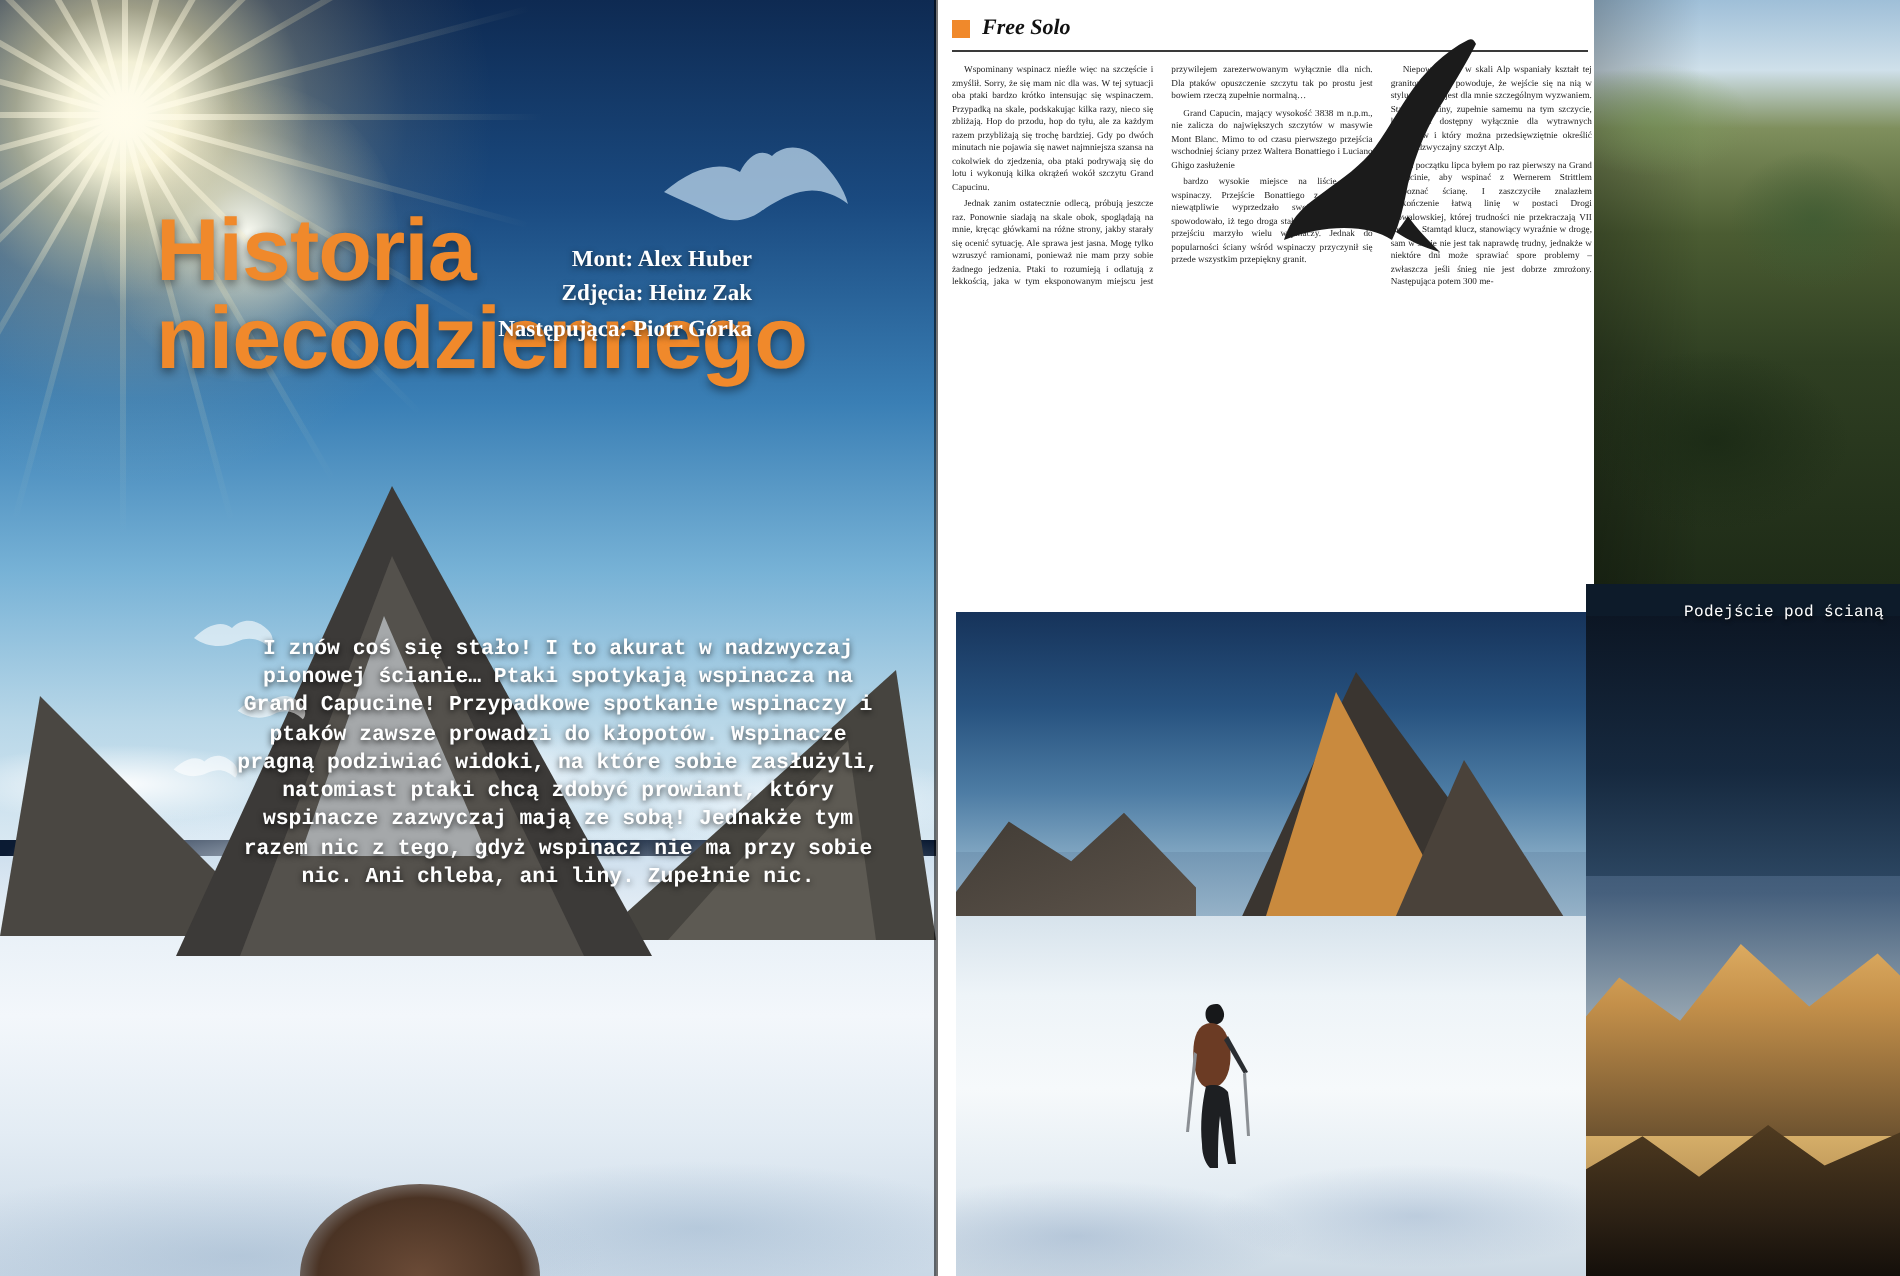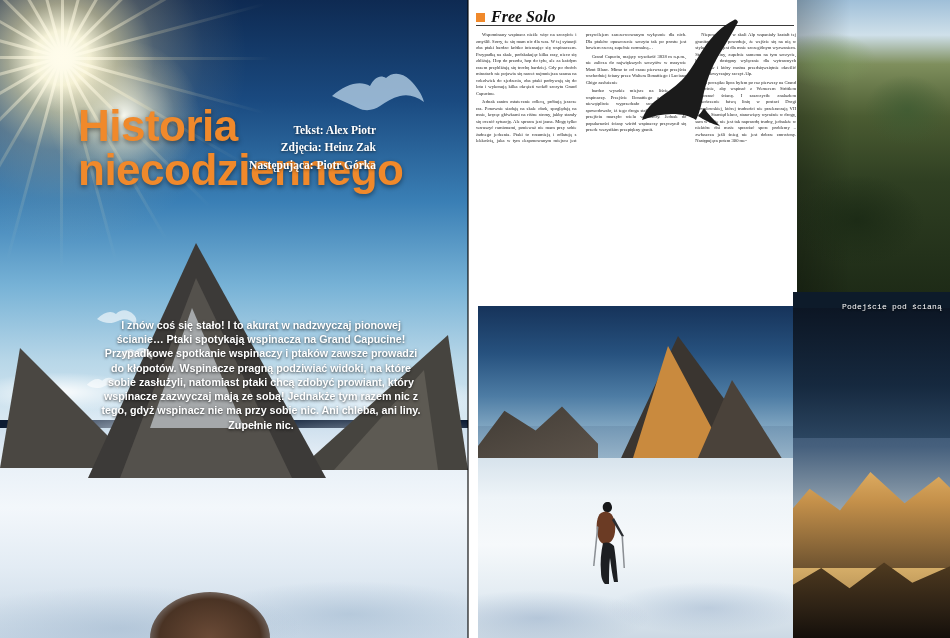--- a/index.html
+++ b/index.html
@@ -169,24 +169,24 @@
     font-family: "Liberation Serif", serif;
     font-size: 11.5px;
     line-height: 1.5;
     font-weight: bold;
     text-shadow: 0 1px 3px rgba(0,0,0,0.6);
     z-index: 6;
   }
 
   .lede {
     position: absolute;
-    left: 98px; top: 318px;
+    left: 116px; top: 318px;
     width: 326px;
     color: #ffffff;
-    font-family: Liberation Sans, sans-serif;
+    font-family: Liberation Mono, monospace;
     font-weight: bold;
     font-size: 10.7px;
     line-height: 1.33;
     text-align: center;
     text-shadow: 0 1px 3px rgba(0,0,0,0.75);
     z-index: 6;
   }
 
   
   .right-spread {
@@ -230,21 +230,21 @@
   }
   .rubric .sq {
     width: 9px; height: 9px;
     background: #f0892b;
     display: inline-block;
   }
   .rubric .txt {
     font-family: "Liberation Serif", serif;
     font-style: italic;
     font-weight: bold;
-    font-size: 16px;
+    font-size: 11px;
     color: #111;
   }
   .rubric-rule {
     position: absolute;
     left: 2px; top: 17px;
     width: 318px;
     border-bottom: 1px solid #3a3a3a;
   }
   .cols {
     position: absolute;
@@ -440,21 +440,21 @@
     <svg class="bird" style="left:86px;top:374px;" width="34" height="20" viewBox="0 0 42 24">
       <path d="M1 13 C 8 6, 15 4, 20 8 C 25 3, 32 3, 38 9 C 41 12, 41 16, 39 18 C 34 13, 28 12, 22 15 C 16 18, 8 18, 1 13 Z"></path>
     </svg>
 
     <div class="headline">
       <span class="l1">Historia</span>
       <span class="l2">niecodziennego</span>
     </div>
 
     <div class="credits">
-      <div>Tekst: Alex Piotr</div>
+      <div>Mont: Alex Huber</div>
       <div>Zdjęcia: Heinz Zak</div>
       <div>Następująca: Piotr Górka</div>
     </div>
 
     <div class="lede">I znów coś się stało! I to akurat w nadzwyczaj pionowej ścianie… Ptaki spotykają wspinacza na Grand Capucine! Przypadkowe spotkanie wspinaczy i ptaków zawsze prowadzi do kłopotów. Wspinacze pragną podziwiać widoki, na które sobie zasłużyli, natomiast ptaki chcą zdobyć prowiant, który wspinacze zazwyczaj mają ze sobą! Jednakże tym razem nic z tego, gdyż wspinacz nie ma przy sobie nic. Ani chleba, ani liny. Zupełnie nic.</div>
   </div>
 
   <div class="right-spread">
 
     <div class="photo-topright"></div>

